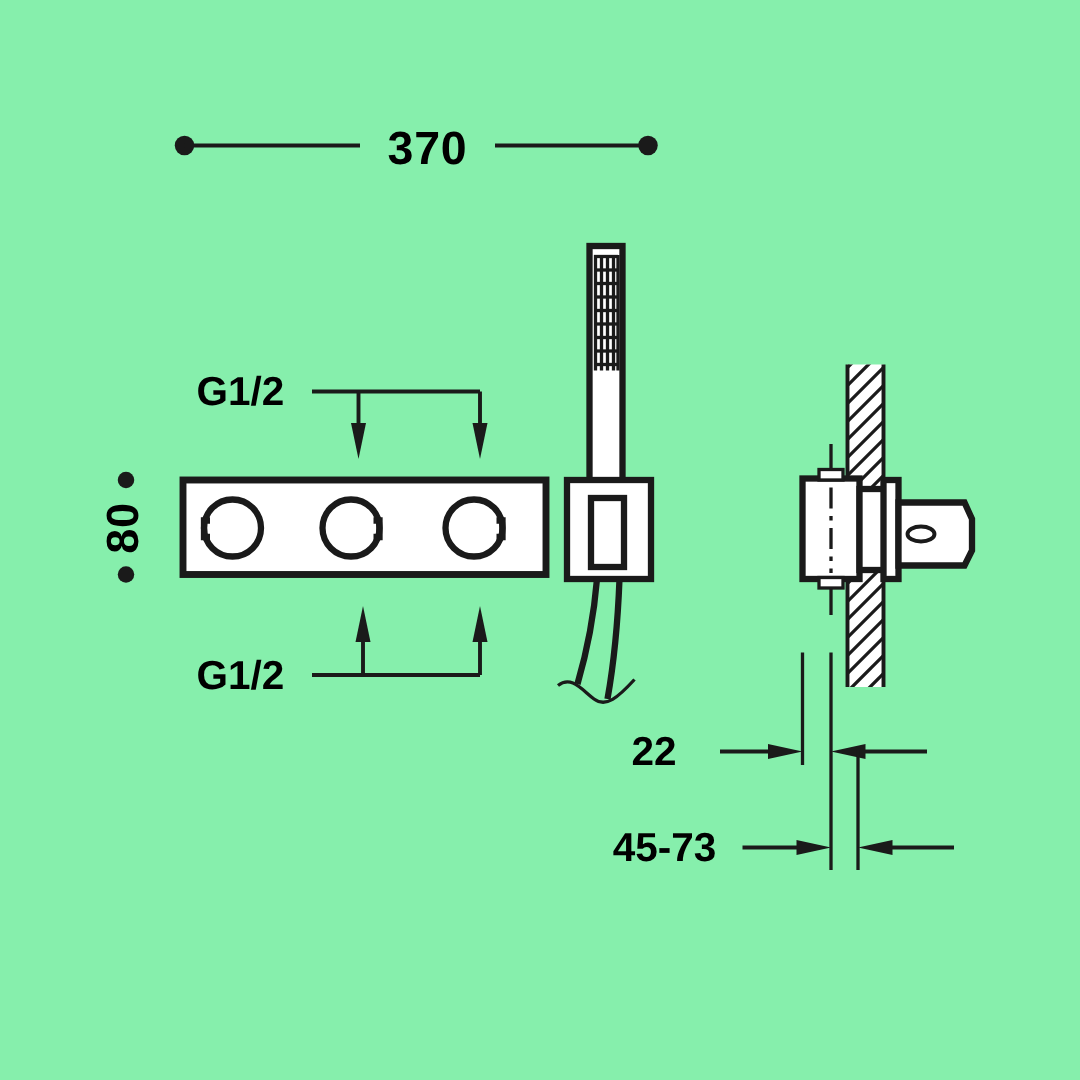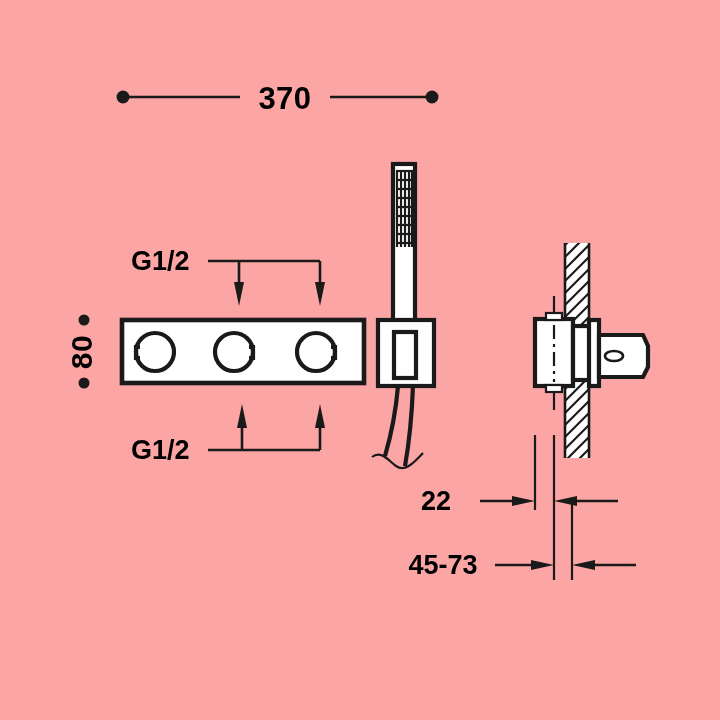--- a/index.html
+++ b/index.html
@@ -11,21 +11,21 @@
   body {
     width: 720px;
     height: 720px;
     font-family: "Liberation Sans", sans-serif;
     overflow: hidden;
   }
   #drawing-root {
     position: relative;
     width: 720px;
     height: 720px;
-    background: #fca5a5;
+    background: #86efac;
     text-decoration: underline;
   }
   svg#technical-drawing {
     display: block;
     width: 720px;
     height: 720px;
   }
   .dim-text {
     font-family: "Liberation Sans", sans-serif;
     font-weight: bold;

